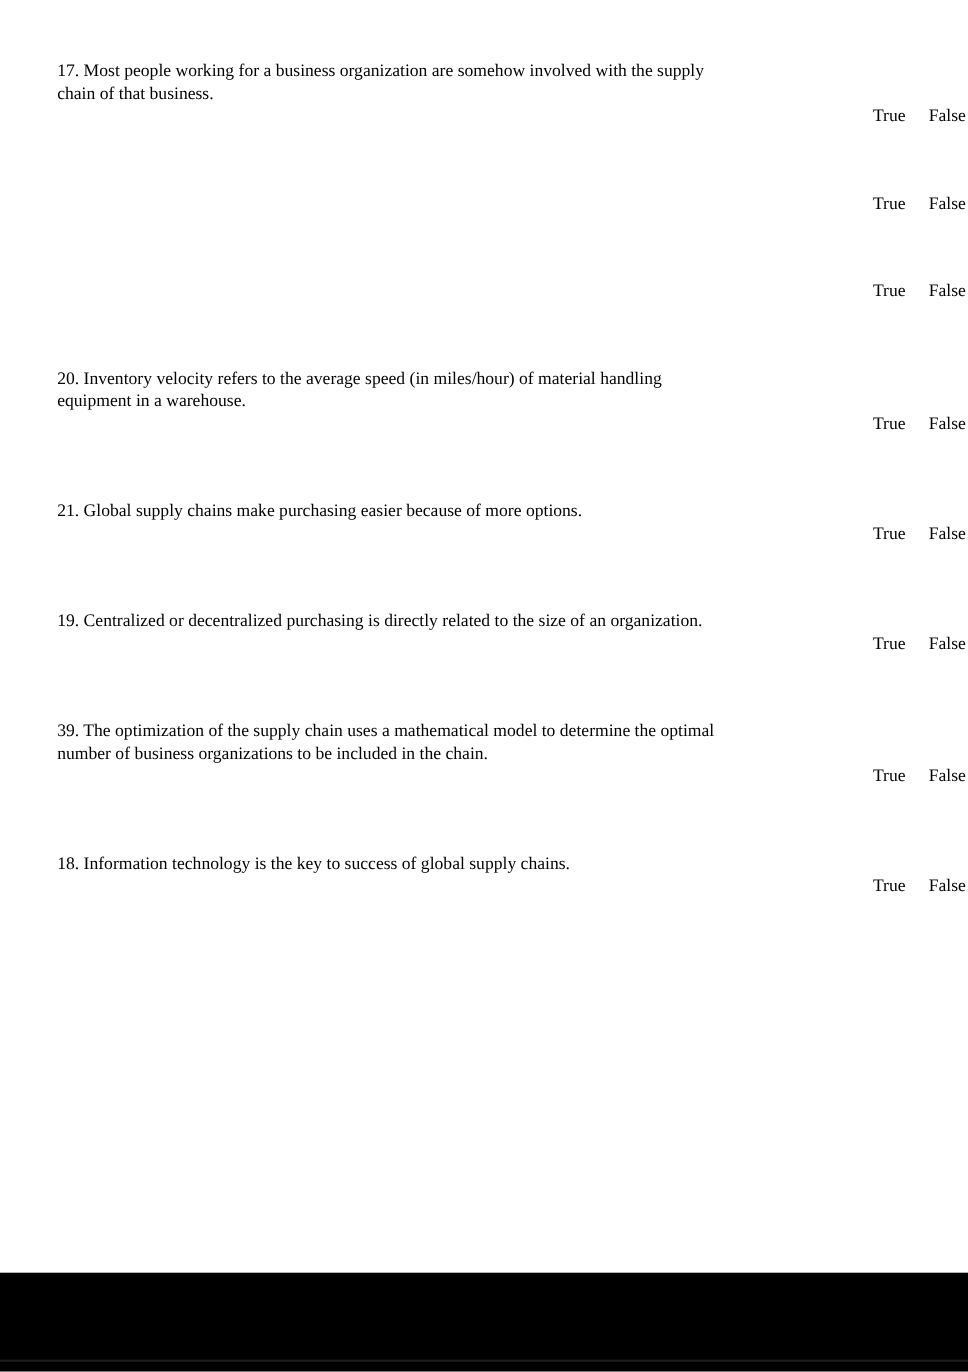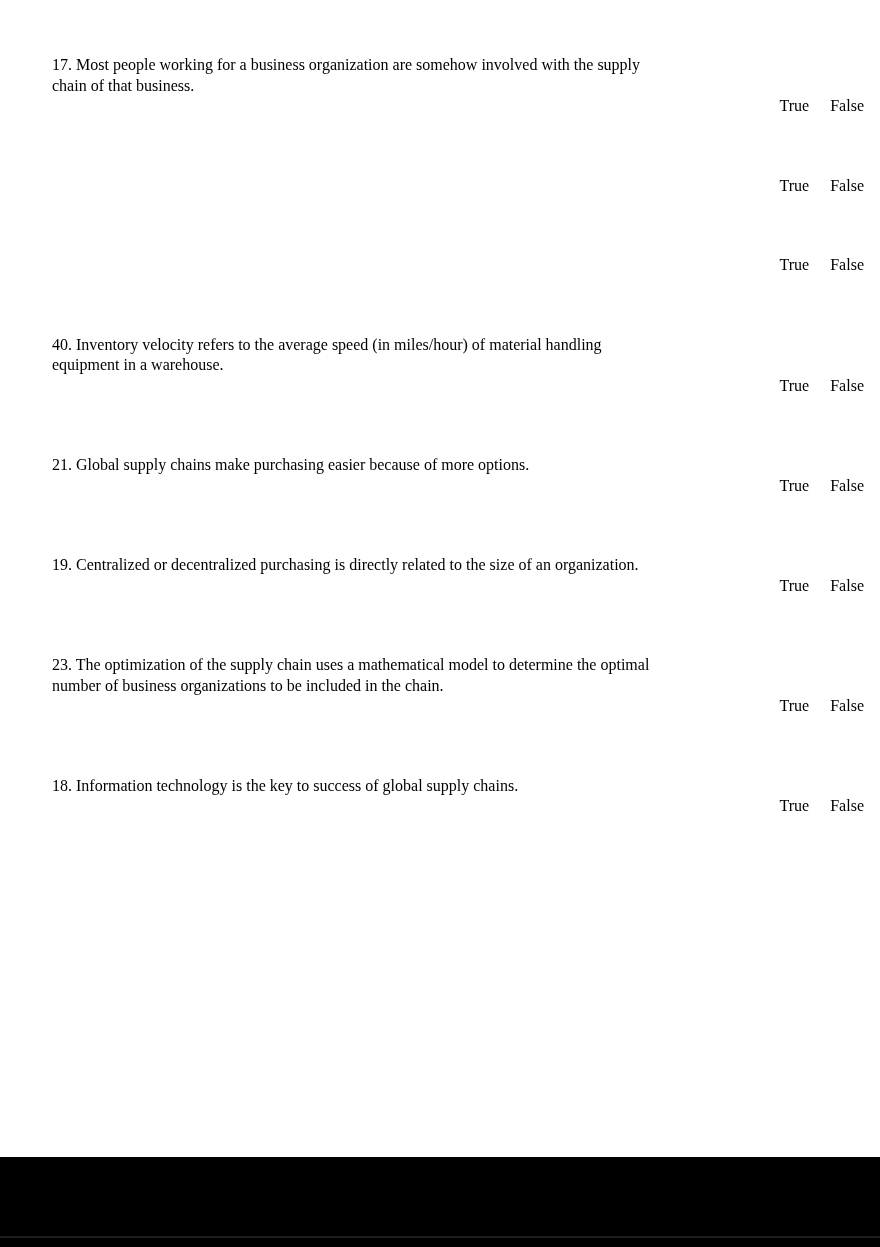--- a/index.html
+++ b/index.html
@@ -9,21 +9,21 @@
   body {
     width: 880px;
     height: 1247px;
     background: #ffffff;
     position: relative;
     font-family: "Liberation Serif", serif;
     color: #000000;
     overflow: hidden;
   }
   #questions {
-    padding: 55px 16px 0 52px;
+    padding: 55px 2px 0 52px;
   }
   .question {
     margin-bottom: 59px;
   }
   .q-text {
     margin: 0;
     font-size: 16px;
     line-height: 20.5px;
     max-width: 600px;
   }
@@ -77,21 +77,21 @@
   </section>
 
   <section class="question">
     <div class="options">
       <span class="opt">True</span>
       <span class="opt">False</span>
     </div>
   </section>
 
   <section class="question">
-    <p class="q-text">40. Inventory velocity refers to the average speed (in miles/hour) of material handling equipment in a warehouse.</p>
+    <p class="q-text">20. Inventory velocity refers to the average speed (in miles/hour) of material handling equipment in a warehouse.</p>
     <div class="options">
       <span class="opt">True</span>
       <span class="opt">False</span>
     </div>
   </section>
 
   <section class="question">
     <p class="q-text">21. Global supply chains make purchasing easier because of more options.</p>
     <div class="options">
       <span class="opt">True</span>
@@ -101,21 +101,21 @@
 
   <section class="question">
     <p class="q-text">19. Centralized or decentralized purchasing is directly related to the size of an organization.</p>
     <div class="options">
       <span class="opt">True</span>
       <span class="opt">False</span>
     </div>
   </section>
 
   <section class="question">
-    <p class="q-text">23. The optimization of the supply chain uses a mathematical model to determine the optimal number of business organizations to be included in the chain.</p>
+    <p class="q-text">39. The optimization of the supply chain uses a mathematical model to determine the optimal number of business organizations to be included in the chain.</p>
     <div class="options">
       <span class="opt">True</span>
       <span class="opt">False</span>
     </div>
   </section>
 
   <section class="question">
     <p class="q-text">18. Information technology is the key to success of global supply chains.</p>
     <div class="options">
       <span class="opt">True</span>

